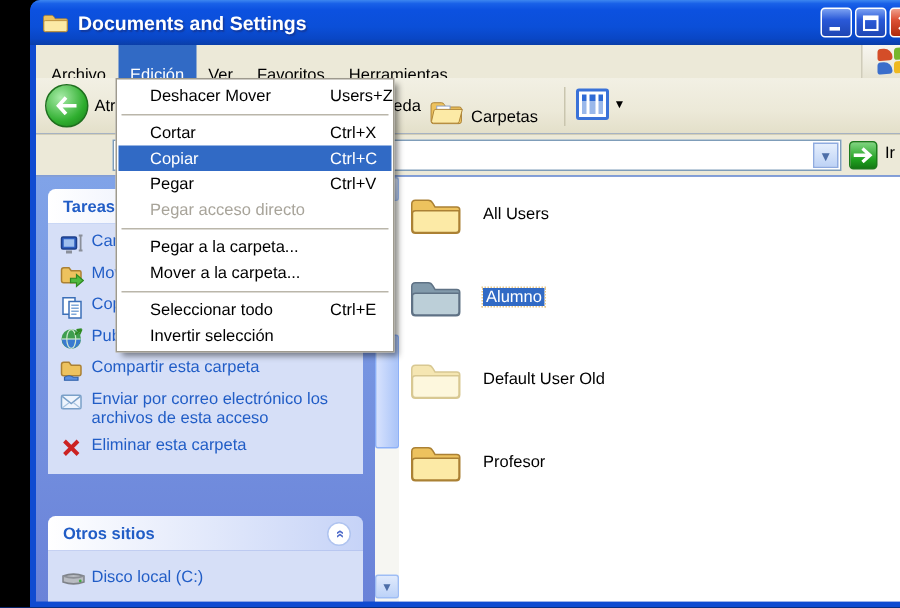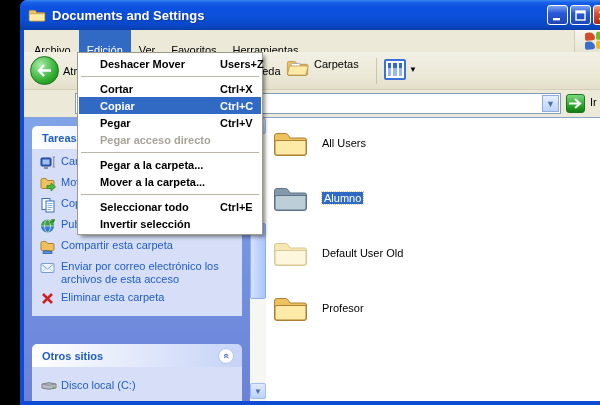--- a/index.html
+++ b/index.html
@@ -38,21 +38,21 @@
   .toolbar { position:absolute; left:4px; top:52px; width:592px; height:38px;
     background:linear-gradient(180deg,#f2f0e4,#ece9d8 60%,#e3dfc9);
     border-bottom:1px solid #d3cfb8; }
   .back-btn { position:absolute; left:6px; top:4px; display:flex; align-items:center; }
   .back-circle { width:29px; height:29px; border-radius:50%;
     background:radial-gradient(circle at 35% 30%,#a8eca8,#2fae2f 62%,#157a15);
     border:1px solid #1e6f1e; display:flex; align-items:center; justify-content:center; }
   .back-label { margin-left:4px; }
   .search-label { position:absolute; left:207px; top:13px; }
   .folders-btn { position:absolute; left:262px; top:6px; height:26px;
-    display:flex; align-items:flex-start; gap:5px; }
+    display:flex; align-items:flex-end; gap:5px; }
   .tb-sep { position:absolute; left:352px; top:6px; width:1px; height:26px; background:#c9c5ae; }
   .views-btn { position:absolute; left:360px; top:7px; display:flex; align-items:center; gap:3px; }
   .views-icon { width:22px; height:21px; background:#fff; border:2px solid #3a72d8; border-radius:2px;
     display:grid; grid-template-columns:1fr 1fr 1fr; gap:2px; padding:2px; }
   .views-icon i { background:linear-gradient(180deg,#2f6ad4 35%,#9ab8ea 35%); }
   .caret { font-size:8px; color:#000; }
 
   
   .addressbar { position:absolute; left:4px; top:90px; width:592px; height:27px;
     background:#ece9d8; }
@@ -108,21 +108,21 @@
   
   .v-normal { --fb:#edc25e; --ff:#fceaa6; --fs:#ab8134; }
   .v-pale   { --fb:#f5e6b2; --ff:#fdf7dd; --fs:#d8c892; }
   .v-blue   { --fb:#829aab; --ff:#bccfd8; --fs:#5f7285; }
   .folder-shape .fback  { fill:var(--fb); stroke:var(--fs); stroke-width:1; }
   .folder-shape .ffront { fill:var(--ff); stroke:var(--fs); stroke-width:1; }
 
   
   .edit-menu { position:absolute; left:57px; top:52px; width:186px; z-index:50;
     background:#fff; border:1px solid #9e9a8e; padding:2px 1px;
-    box-shadow:3px 3px 4px -1px rgba(0,0,0,.45);font-weight:bold; }
+    box-shadow:3px 3px 4px -1px rgba(0,0,0,.45); }
   .mi { height:17px; display:flex; align-items:center; padding-left:21px; position:relative; color:#000; }
   .mi .sc { position:absolute; left:141px; }
   .mi.hl { background:#316ac5; color:#fff; }
   .mi.dis { color:#a8a49a; }
   .msep { height:8px; display:flex; align-items:center; padding:0 2px; }
   .msep i { display:block; width:100%; height:1px; background:#bab6aa; }
 </style>
 </head>
 <body>
 

